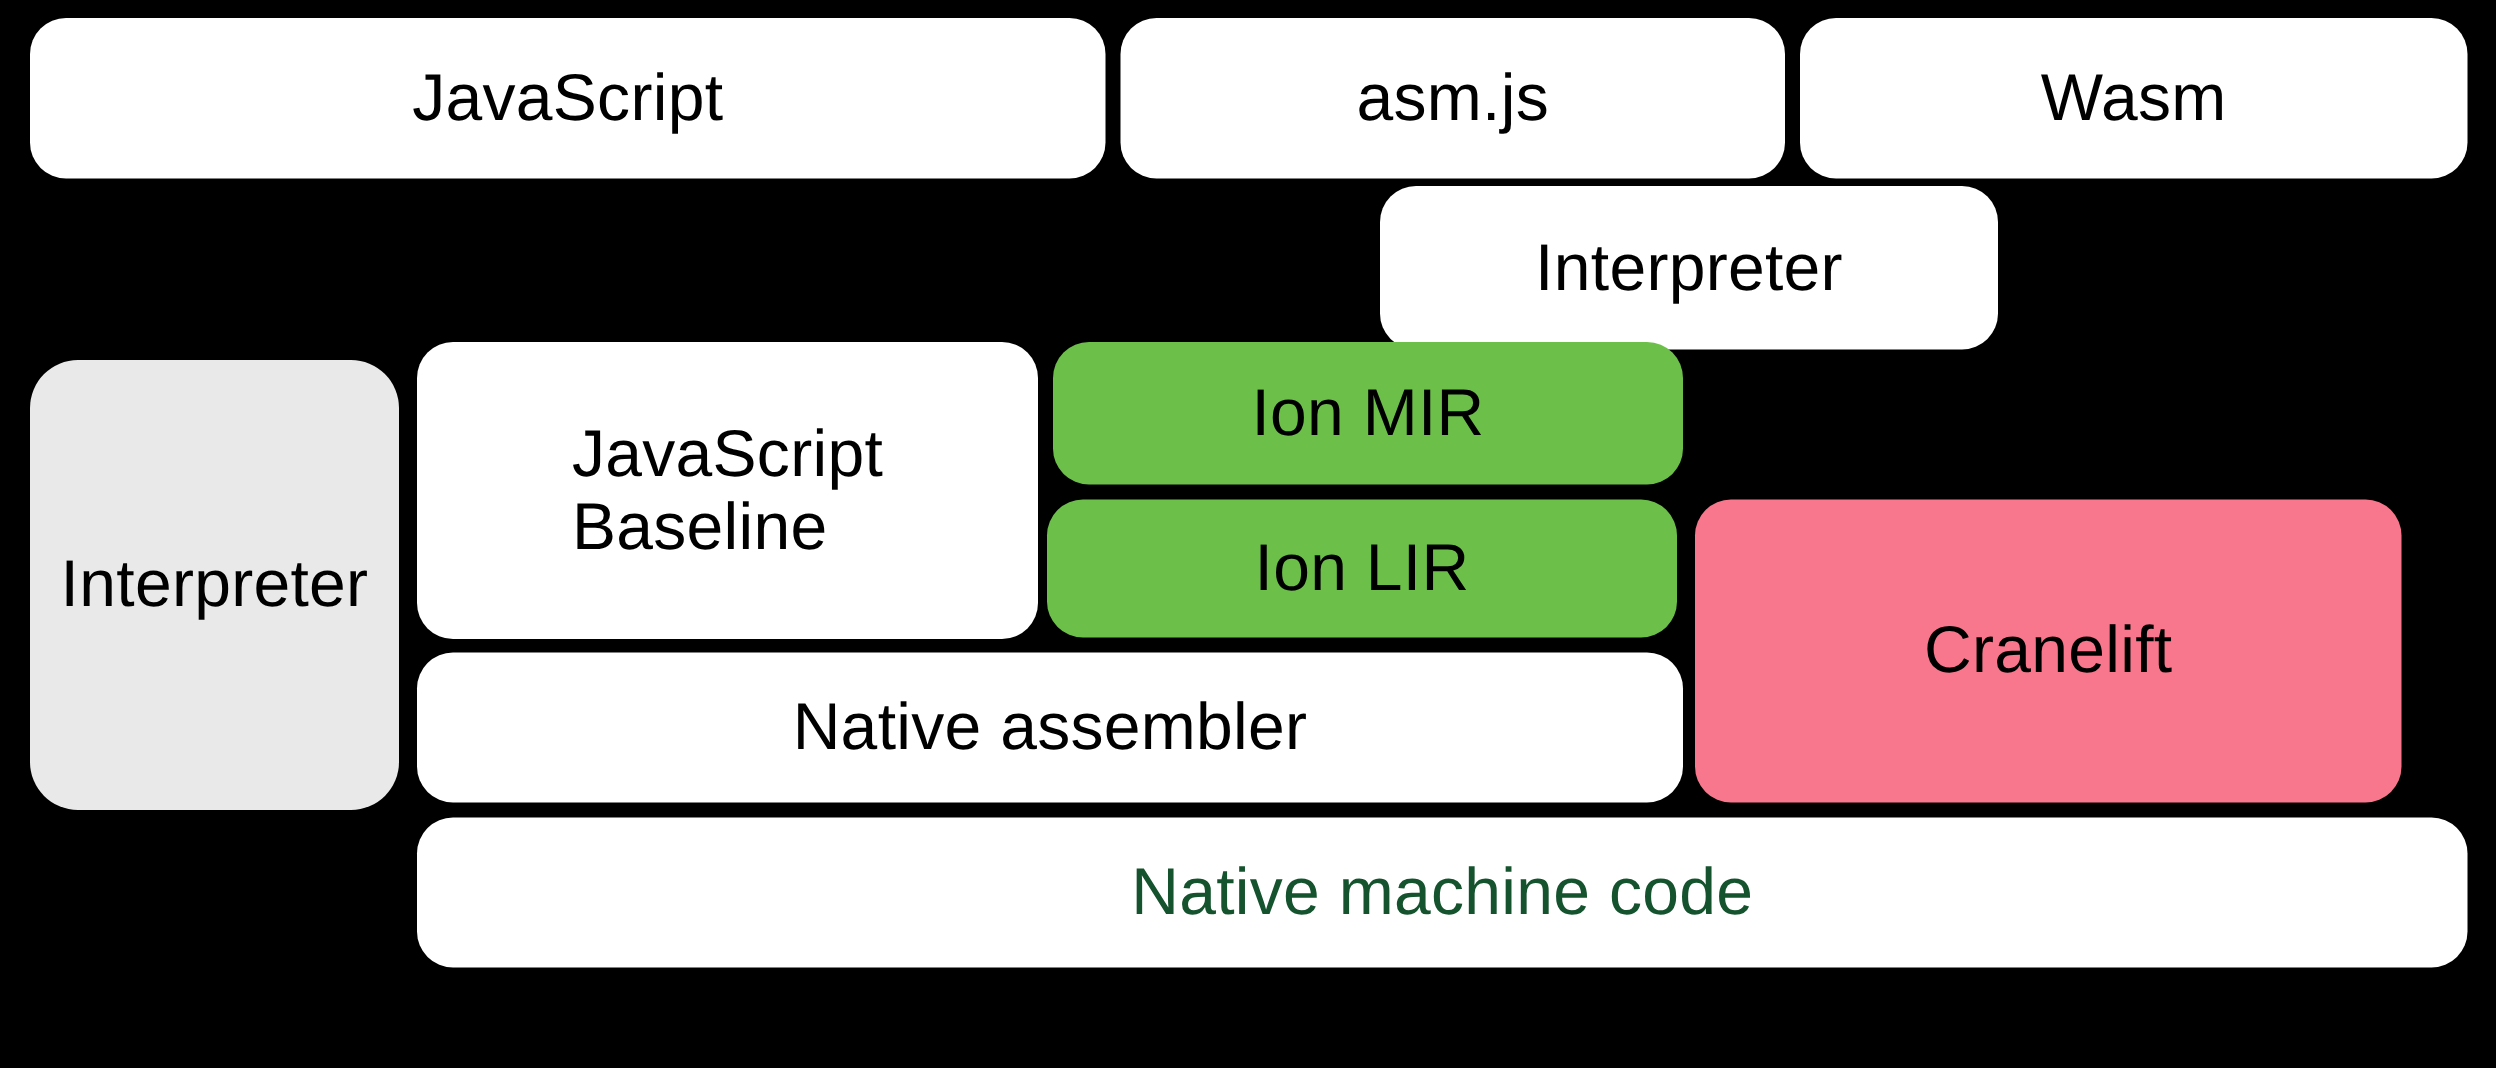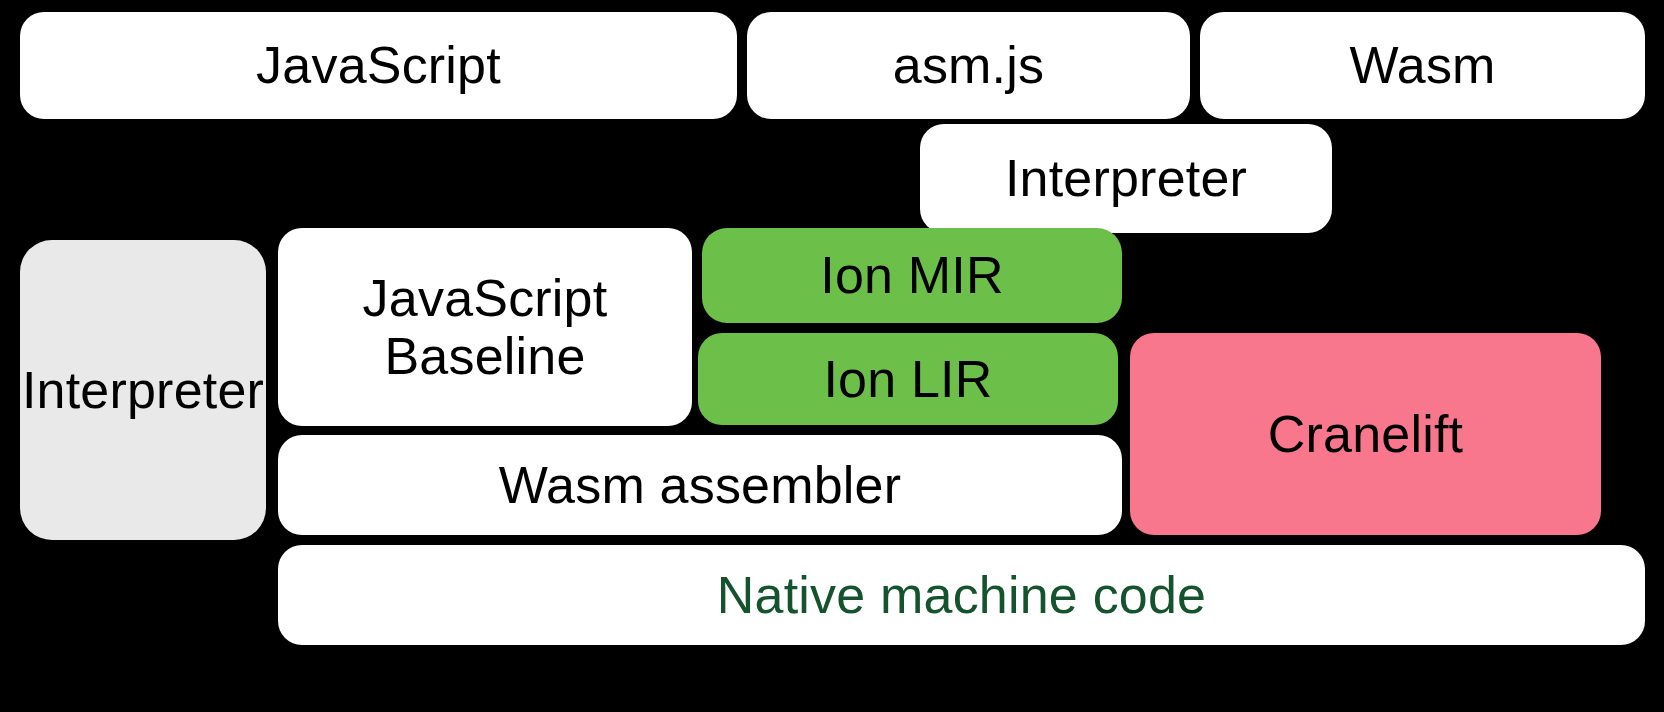--- a/index.html
+++ b/index.html
@@ -15,41 +15,40 @@
     overflow: hidden;
     font-family: "Liberation Sans", sans-serif;
   }
   .node {
     position: absolute;
     box-sizing: border-box;
     border-radius: 24px;
     display: flex;
     align-items: center;
     justify-content: center;
-    text-align: center;
     color: #000000;
-    font-size: 52px;
+    font-size: 44px;
     line-height: 1.12;
     font-weight: 400;
     letter-spacing: 0.2px;
     white-space: pre-line;
     user-select: none;
   }
 </style>
 <style>
 </style>
 </head>
 <body>
 
 <div id="stage" style="background: rgb(0, 0, 0);">
     <div class="node" style="left: 20px; top: 12px; width: 717px; height: 107px; background: rgb(255, 255, 255); color: rgb(0, 0, 0);">JavaScript</div>
     <div class="node" style="left: 747px; top: 12px; width: 443px; height: 107px; background: rgb(255, 255, 255); color: rgb(0, 0, 0);">asm.js</div>
     <div class="node" style="left: 1200px; top: 12px; width: 445px; height: 107px; background: rgb(255, 255, 255); color: rgb(0, 0, 0);">Wasm</div>
     <div class="node" style="left: 920px; top: 124px; width: 412px; height: 109px; background: rgb(255, 255, 255); color: rgb(0, 0, 0);">Interpreter</div>
     <div class="node" style="left: 20px; top: 240px; width: 246px; height: 300px; background: rgb(233, 233, 233); color: rgb(0, 0, 0); border-radius: 32px;">Interpreter</div>
     <div class="node" style="left: 278px; top: 228px; width: 414px; height: 198px; background: rgb(255, 255, 255); color: rgb(0, 0, 0);">JavaScript
 Baseline</div>
-    <div class="node" style="left: 702px; top: 228px; width: 420px; height: 95px; background: rgb(108, 192, 74); color: rgb(0, 0, 0); border-radius: 25px;">Ion MIR</div>
+    <div class="node" style="left: 702px; top: 228px; width: 420px; height: 95px; background: rgb(108, 192, 74); color: rgb(0, 0, 0);">Ion MIR</div>
     <div class="node" style="left: 698px; top: 333px; width: 420px; height: 92px; background: rgb(108, 192, 74); color: rgb(0, 0, 0);">Ion LIR</div>
     <div class="node" style="left: 1130px; top: 333px; width: 471px; height: 202px; background: rgb(248, 119, 140); color: rgb(0, 0, 0);">Cranelift</div>
-    <div class="node" style="left: 278px; top: 435px; width: 844px; height: 100px; background: rgb(255, 255, 255); color: rgb(0, 0, 0);">Wasm assembler</div>
+    <div class="node" style="left: 278px; top: 435px; width: 844px; height: 100px; background: rgb(255, 255, 255); color: rgb(0, 0, 0);">Native assembler</div>
     <div class="node" style="left: 278px; top: 545px; width: 1367px; height: 100px; background: rgb(255, 255, 255); color: #14532d;">Native machine code</div>
   </div>
 
 </body></html>

